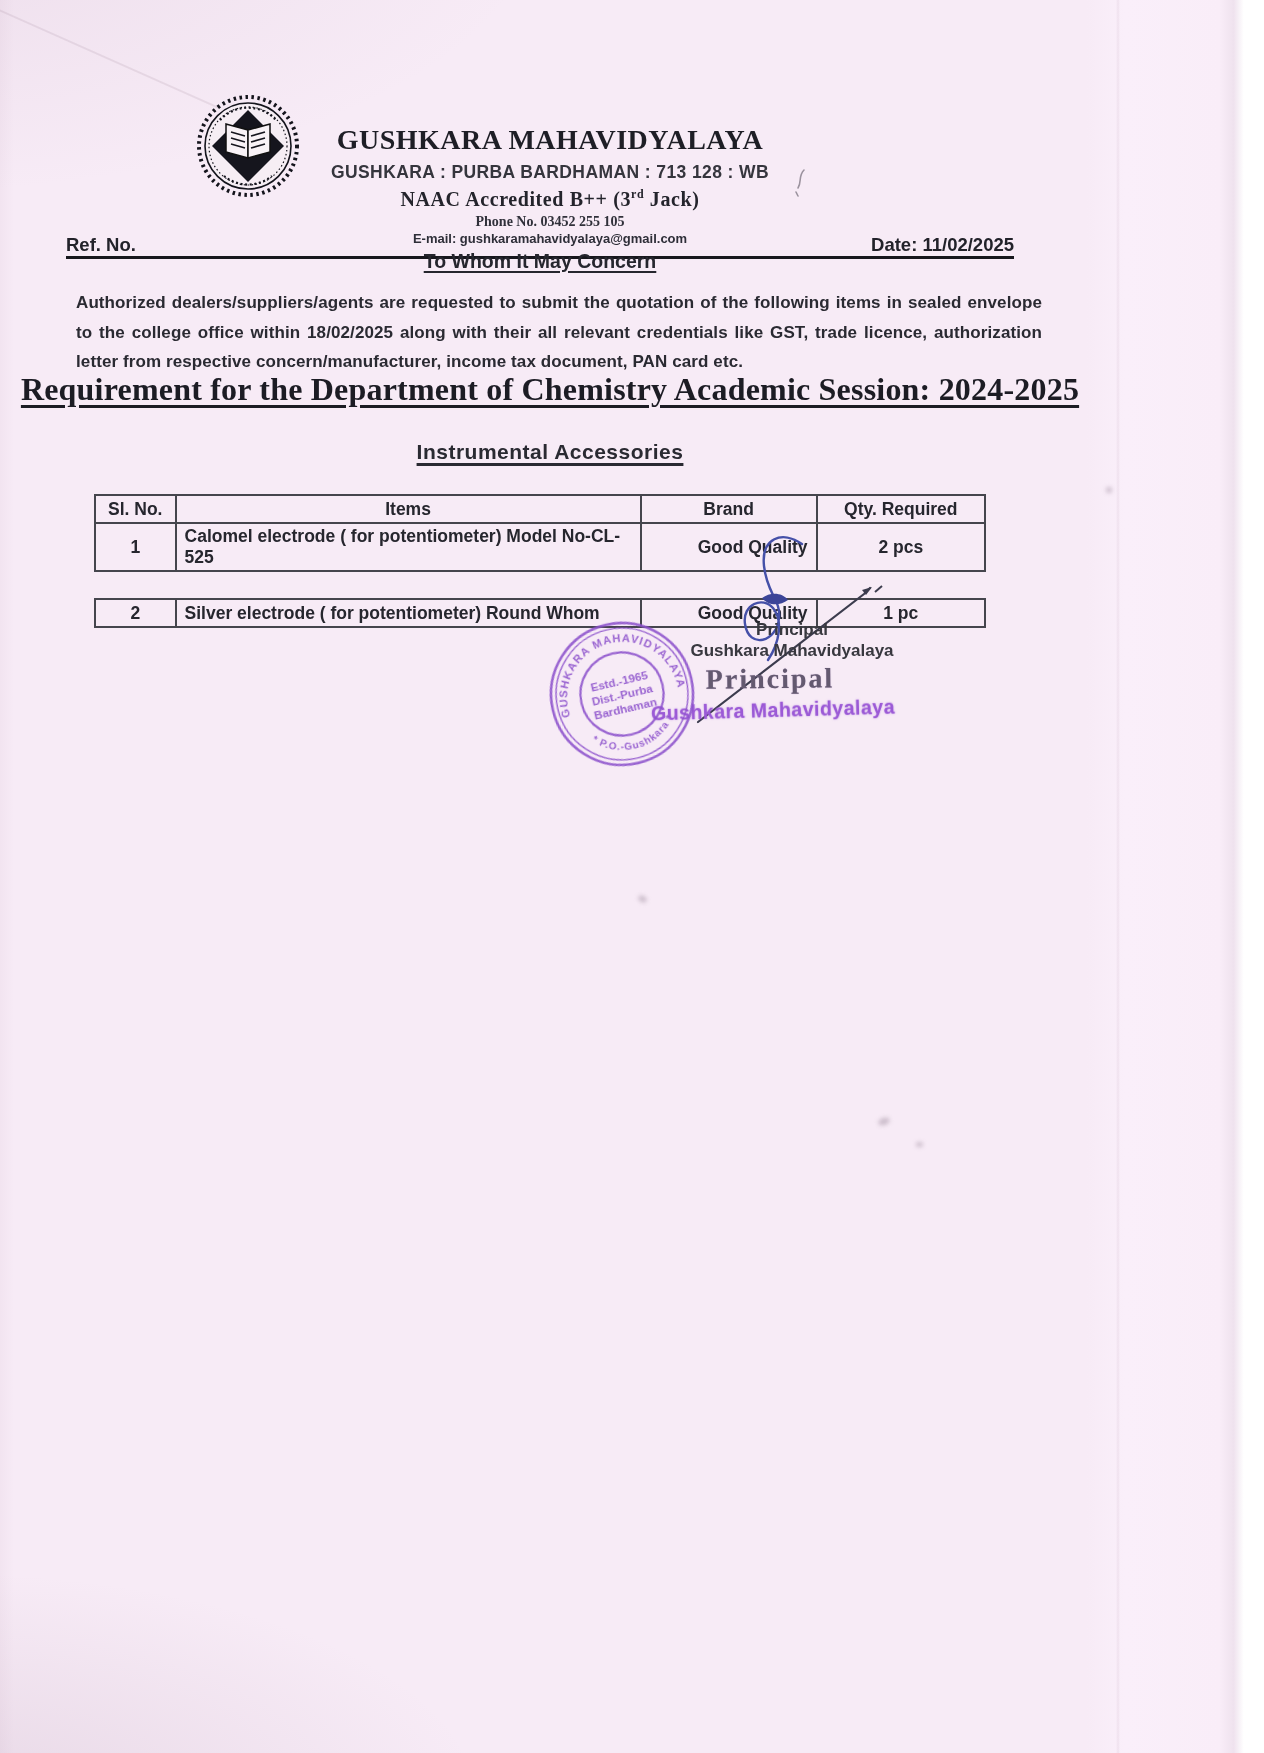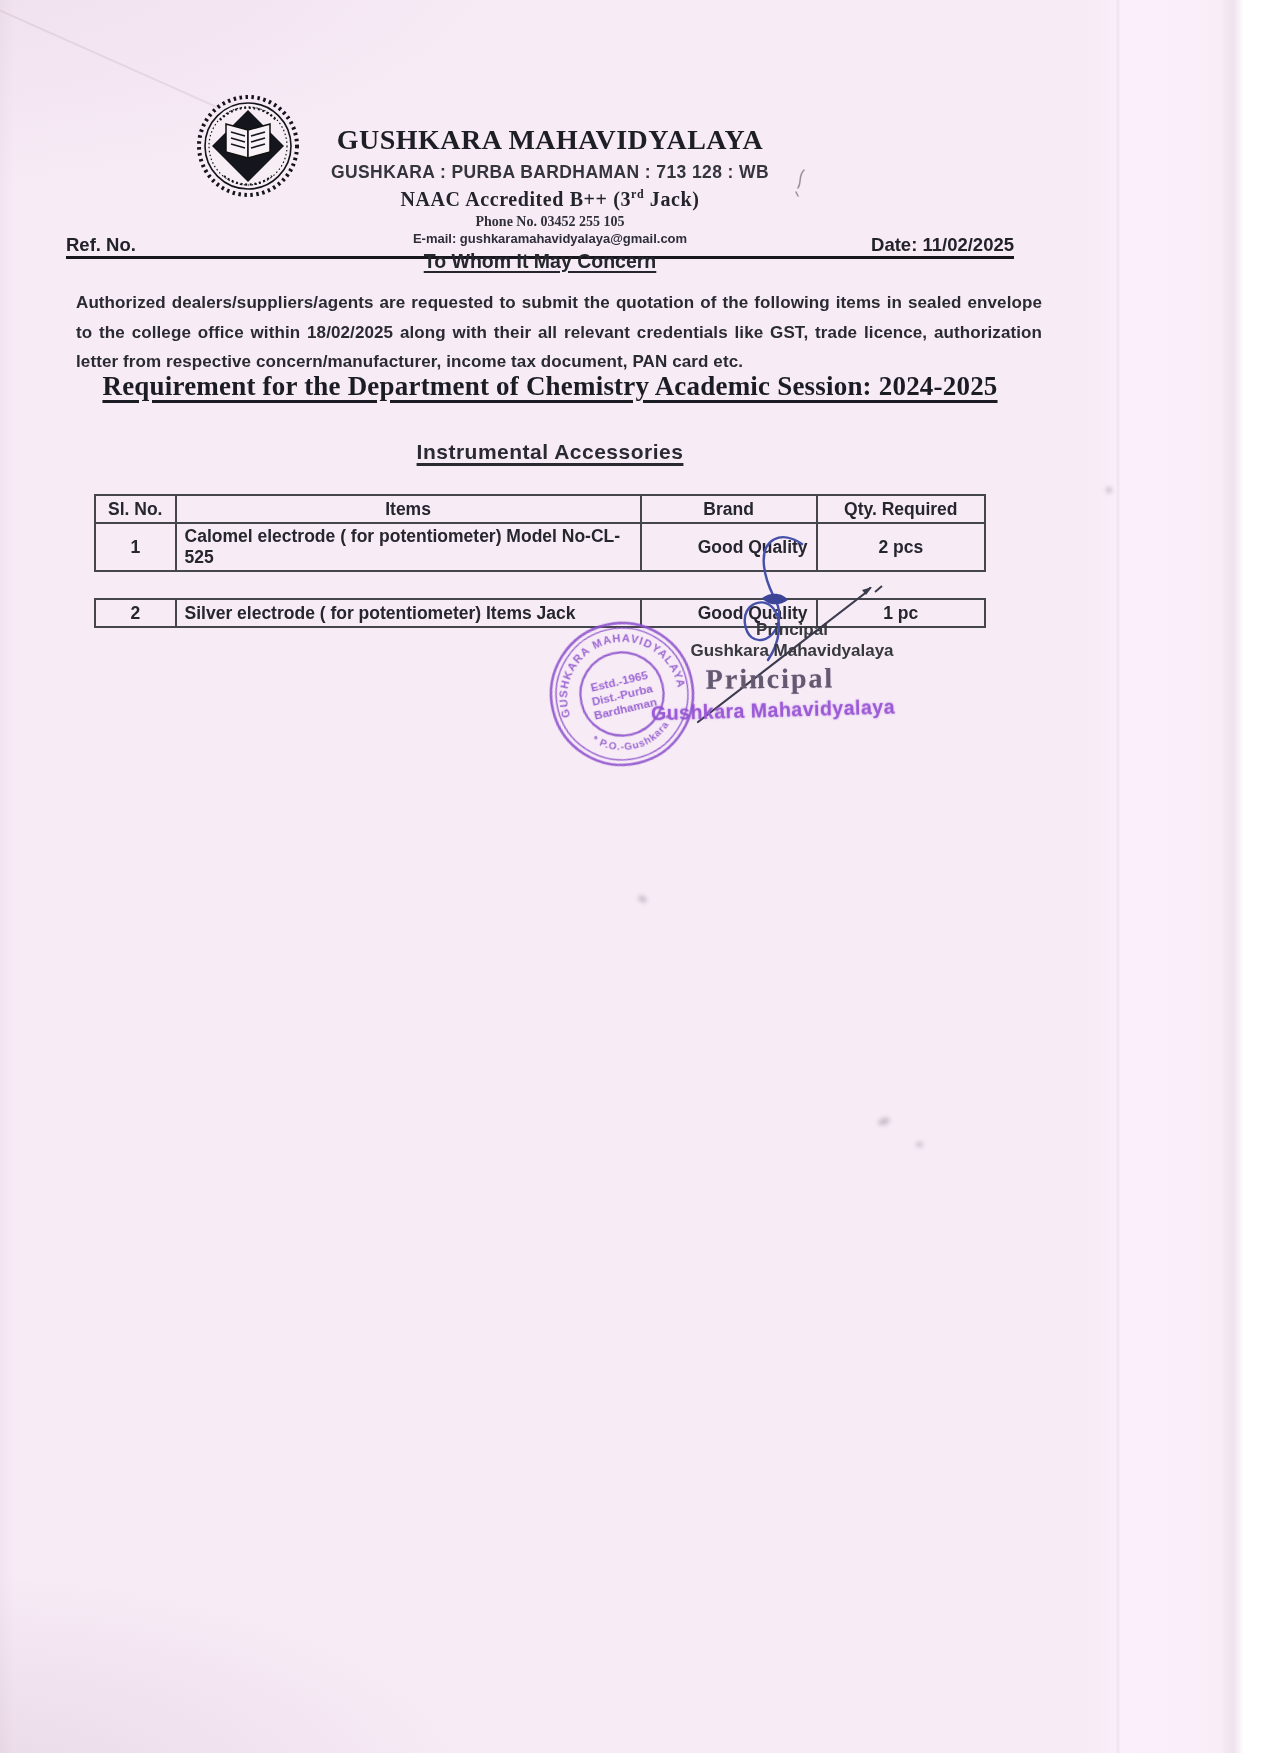--- a/index.html
+++ b/index.html
@@ -54,21 +54,21 @@
   }
 
   .body-par{
     position:absolute;left:76px;top:288px;width:966px;
     font-size:17px;font-weight:700;line-height:29.5px;color:#2a2a32;
     text-align:justify;letter-spacing:0.1px;
   }
 
   .req-heading{
     position:absolute;left:0;top:371px;width:1100px;text-align:center;
-    font-family:"Liberation Serif",serif;font-weight:700;font-size:27px;
+    font-family:"Liberation Serif",serif;font-weight:700;font-size:32px;
     color:#1c1c24;letter-spacing:0.2px;
     text-decoration:underline;text-decoration-thickness:3px;text-underline-offset:5px;
   }
 
   .sect-heading{
     position:absolute;left:0;top:440px;width:1100px;text-align:center;
     font-size:21px;font-weight:700;color:#2a2a32;letter-spacing:0.5px;
     text-decoration:underline;text-decoration-thickness:2.5px;text-underline-offset:4px;
   }
 
@@ -174,21 +174,21 @@
       <td class="cell-sl">1</td>
       <td class="cell-items">Calomel electrode ( for potentiometer) Model No-CL-525</td>
       <td class="cell-brand">Good Quality</td>
       <td class="cell-qty">2 pcs</td>
     </tr>
     <tr class="gap-row">
           <td colspan="4"></td>
         </tr>
     <tr>
       <td class="cell-sl">2</td>
-      <td class="cell-items">Silver electrode ( for potentiometer) Items Jack</td>
+      <td class="cell-items">Silver electrode ( for potentiometer) Round Whom</td>
       <td class="cell-brand">Good Quality</td>
       <td class="cell-qty">1 pc</td>
     </tr>
   </tbody>
     </table>
 
   <svg class="sig-svg" viewBox="0 0 240 200">
     <path d="M152,14 C132,0 111,8 114,36 C117,64 131,70 129,88 C127,112 99,120 95,94 C92,74 113,66 123,78 C133,90 130,112 118,130" fill="none" stroke="#4550a8" stroke-width="2.4" stroke-linecap="round"></path>
     <path d="M112,68 C120,62 132,62 138,70 C130,76 118,76 112,68 Z" fill="#3c4498"></path>
     <path d="M48,192 L214,64 L220,58" fill="none" stroke="#3c3c4e" stroke-width="2.2" stroke-linecap="round"></path>

